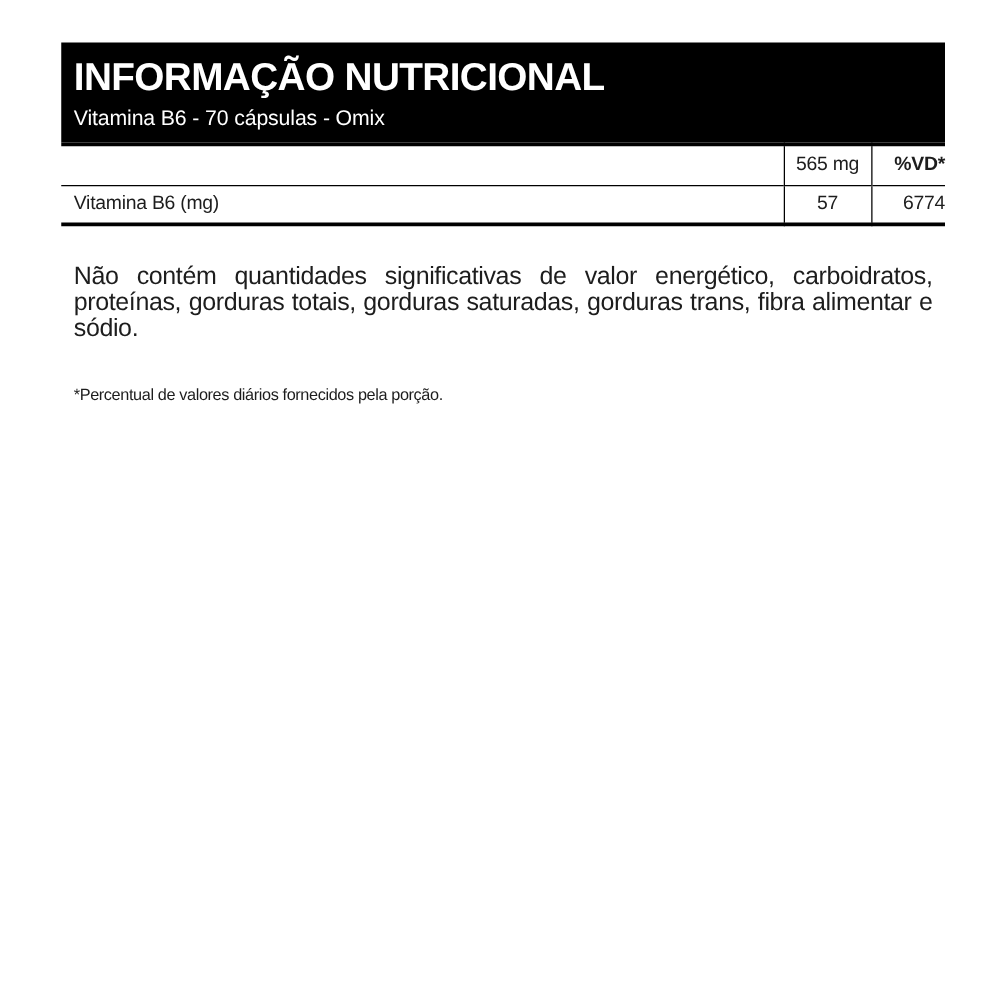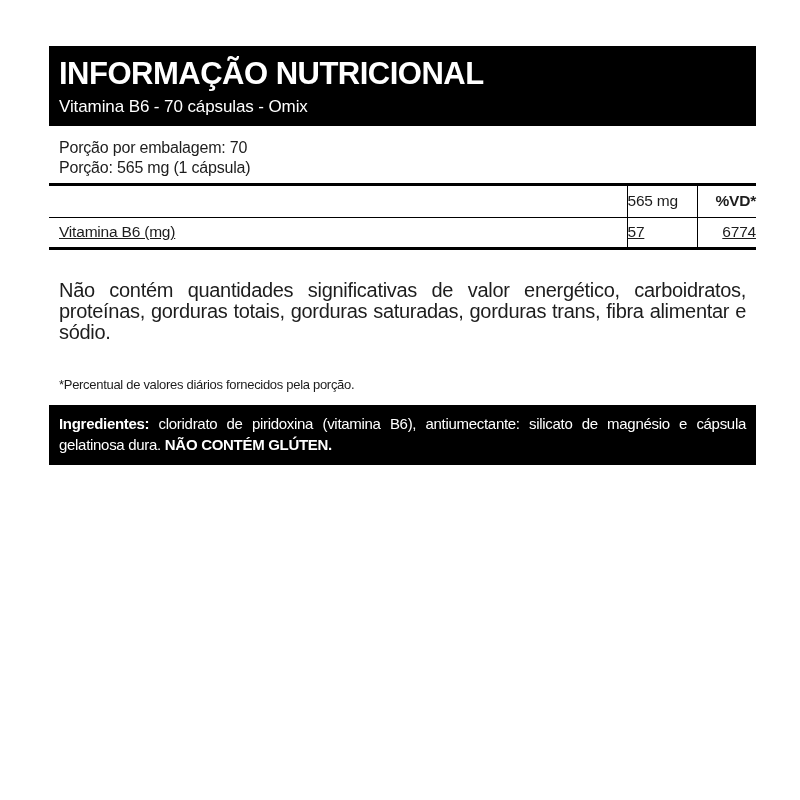--- a/index.html
+++ b/index.html
@@ -16,21 +16,20 @@
     position: absolute;
     left: 49px;
     top: 34px;
     width: 707px;
   }
   
   .header-bar {
     background: #000000;
     color: #ffffff;
     padding: 11px 10px 9px 10px;
-    margin-top: 12px;
   }
   .title {
     margin: 0;
     font-size: 31px;
     font-weight: 800;
     letter-spacing: -0.5px;
     line-height: 1.12;
     white-space: nowrap;
   }
   .subtitle {
@@ -55,26 +54,26 @@
     font-size: 15.5px;
     letter-spacing: -0.2px;
     color: #1d1d1d;
   }
   table.nutri-table tr.head-row { border-bottom: 1.5px solid #000000; }
   table.nutri-table th, table.nutri-table td {
     padding: 0;
     font-weight: 400;
   }
   table.nutri-table tr.head-row th { height: 33px; }
-  table.nutri-table tr.data-row td { height: 31px; text-decoration: underline; }
+  table.nutri-table tr.data-row td { height: 31px; }
   .cell-left   { text-align: left; padding-left: 10px !important; }
   .cell-amount {
     width: 70px;
     border-left: 1.5px solid #000000;
-    text-align: left;
+    text-align: center;
   }
   .cell-dv {
     width: 59px;
     border-left: 1.5px solid #000000;
     text-align: right;
   }
   th.cell-dv { font-weight: 700 !important; }
   
   .disclaimer {
     padding: 10px 10px 0 10px;
@@ -104,43 +103,34 @@
 </head>
 <body>
 
 <div class="label-container">
 
   <div class="header-bar">
     <h1 class="title">INFORMAÇÃO NUTRICIONAL</h1>
     <p class="subtitle">Vitamina B6 - 70 cápsulas - Omix</p>
   </div>
 
-  <div class="serving">
-    <div>Porção por embalagem: 70</div>
-    <div>Porção: 565 mg (1 cápsula)</div>
-  </div>
 
   <table class="nutri-table">
     <tbody>
         <tr class="head-row">
       <th class="cell-left"></th>
       <th class="cell-amount">565 mg</th>
       <th class="cell-dv">%VD*</th>
     </tr>
     <tr class="data-row">
       <td class="cell-left">Vitamina B6 (mg)</td>
       <td class="cell-amount">57</td>
       <td class="cell-dv">6774</td>
     </tr>
   </tbody>
     </table>
 
   <p class="disclaimer">Não contém quantidades significativas de valor energético, carboidratos, proteínas, gorduras totais, gorduras saturadas, gorduras trans, fibra alimentar e sódio.</p>
 
   <p class="dv-note">*Percentual de valores diários fornecidos pela porção.</p>
 
-  <div class="ingredients-bar">
-    <span class="bold">Ingredientes:</span>
-    <span>cloridrato de piridoxina (vitamina B6), antiumectante: silicato de magnésio e cápsula gelatinosa dura.</span>
-    <span class="bold">NÃO CONTÉM GLÚTEN.</span>
-  </div>
 
 </div>
 
 </body></html>

